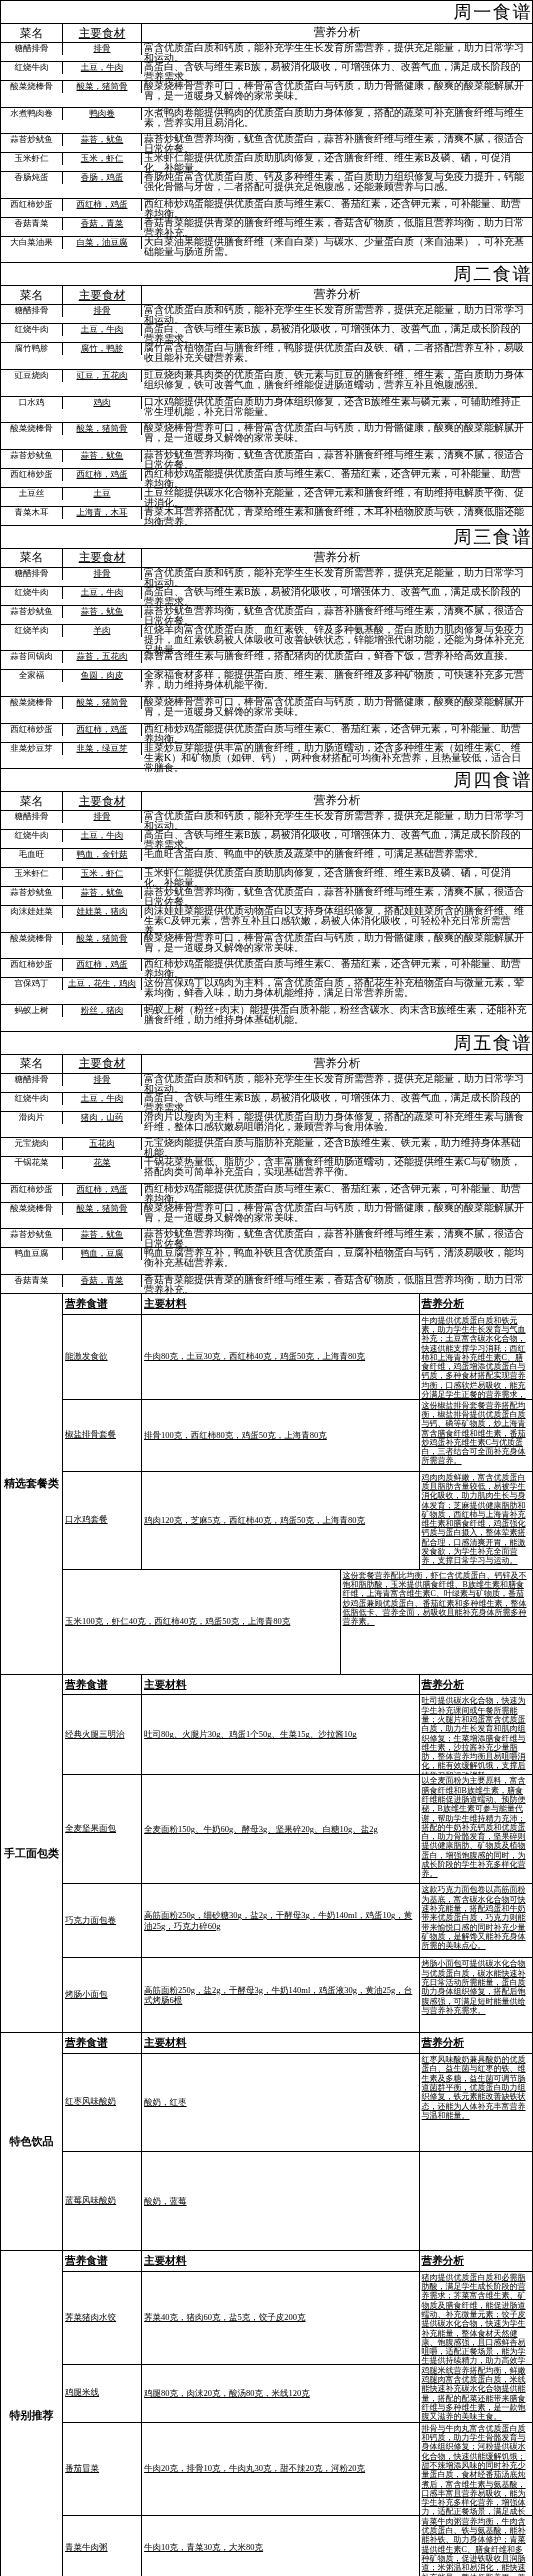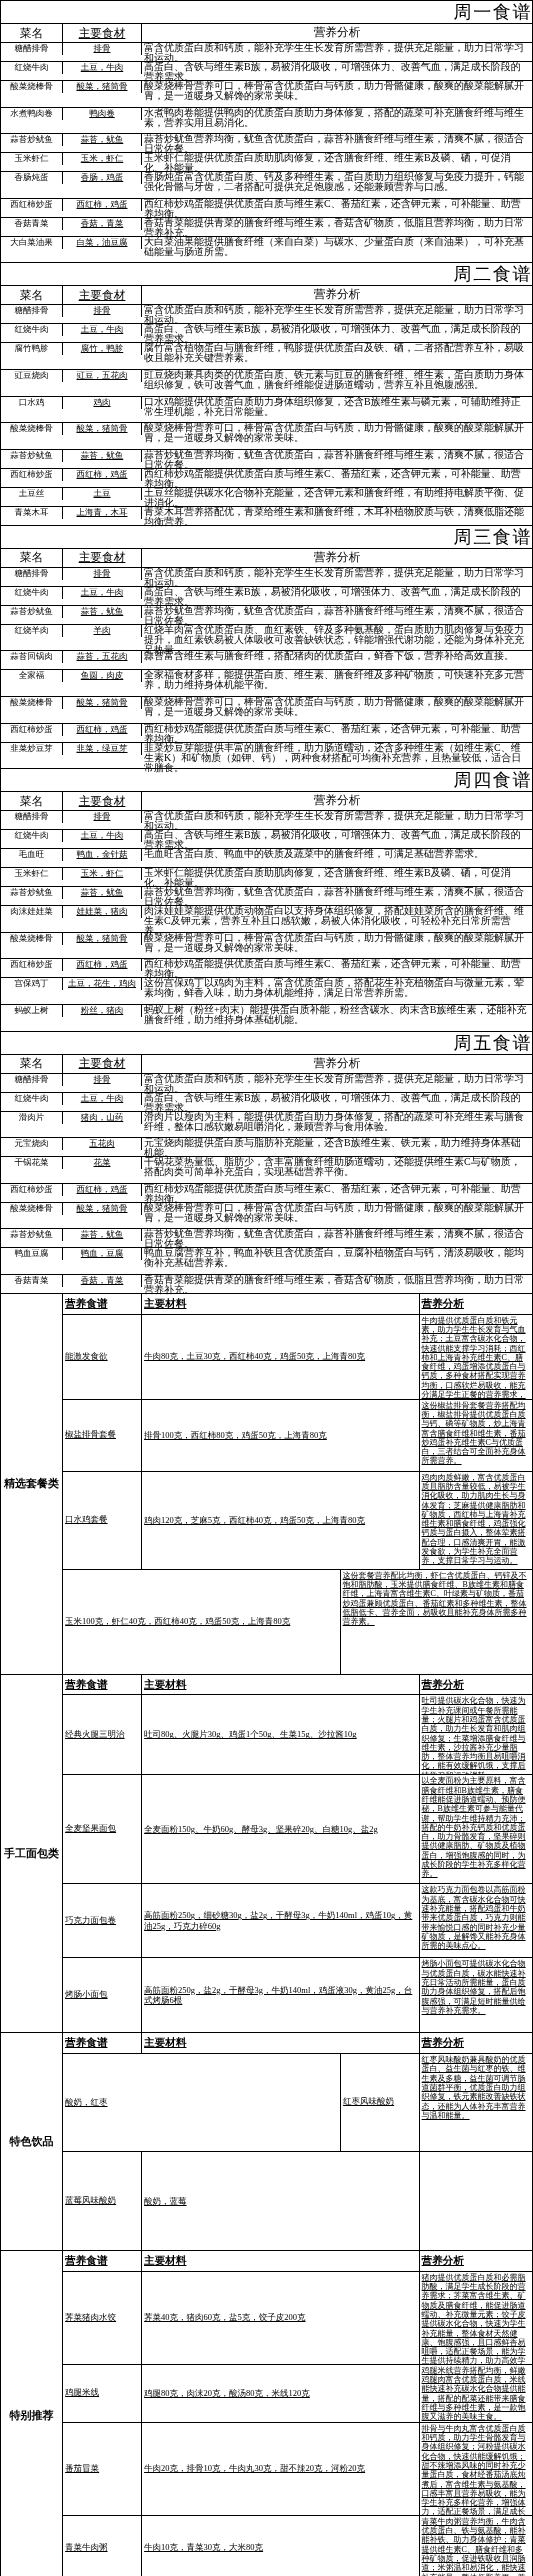--- a/index.html
+++ b/index.html
@@ -375,22 +375,22 @@
     </div>
     <div class="section">
       <div class="cat">特色饮品</div>
       <div class="sec-body">
         <div class="srow sec-head">
           <div class="sc sc1 sc-h" style="font-size: 10.6px; display: flex; align-items: center; height: 19.7px; line-height: 11.7px; padding-top: 0px;">营养食谱</div>
           <div class="sc sc2 sc-h" style="font-size: 10.6px; display: flex; align-items: center; height: 19.7px; line-height: 11.7px; padding-top: 0px;">主要材料</div>
           <div class="sc sc3 last sc-h" style="font-size: 10.6px; display: flex; align-items: center; height: 19.7px; line-height: 11.7px; padding-top: 0px;">营养分析</div>
         </div>
         <div class="srow" style="height: 98px;">
+          <div class="sc sc1">红枣风味酸奶</div>
           <div class="sc sc2">酸奶，红枣</div>
-          <div class="sc sc1">红枣风味酸奶</div>
           <div class="sc sc3 last">红枣风味酸奶兼具酸奶的优质蛋白、益生菌与红枣的铁、维生素及多糖，益生菌可调节肠道菌群平衡，优质蛋白助力组织修复，铁元素能改善缺铁状态，还能为人体补充丰富营养与温和能量。</div>
         </div>
         <div class="srow" style="height: 98px;">
           <div class="sc sc1">蓝莓风味酸奶</div>
           <div class="sc sc2">酸奶，蓝莓</div>
         </div>
       </div>
     </div>
     <div class="section">
       <div class="cat">特别推荐</div>

